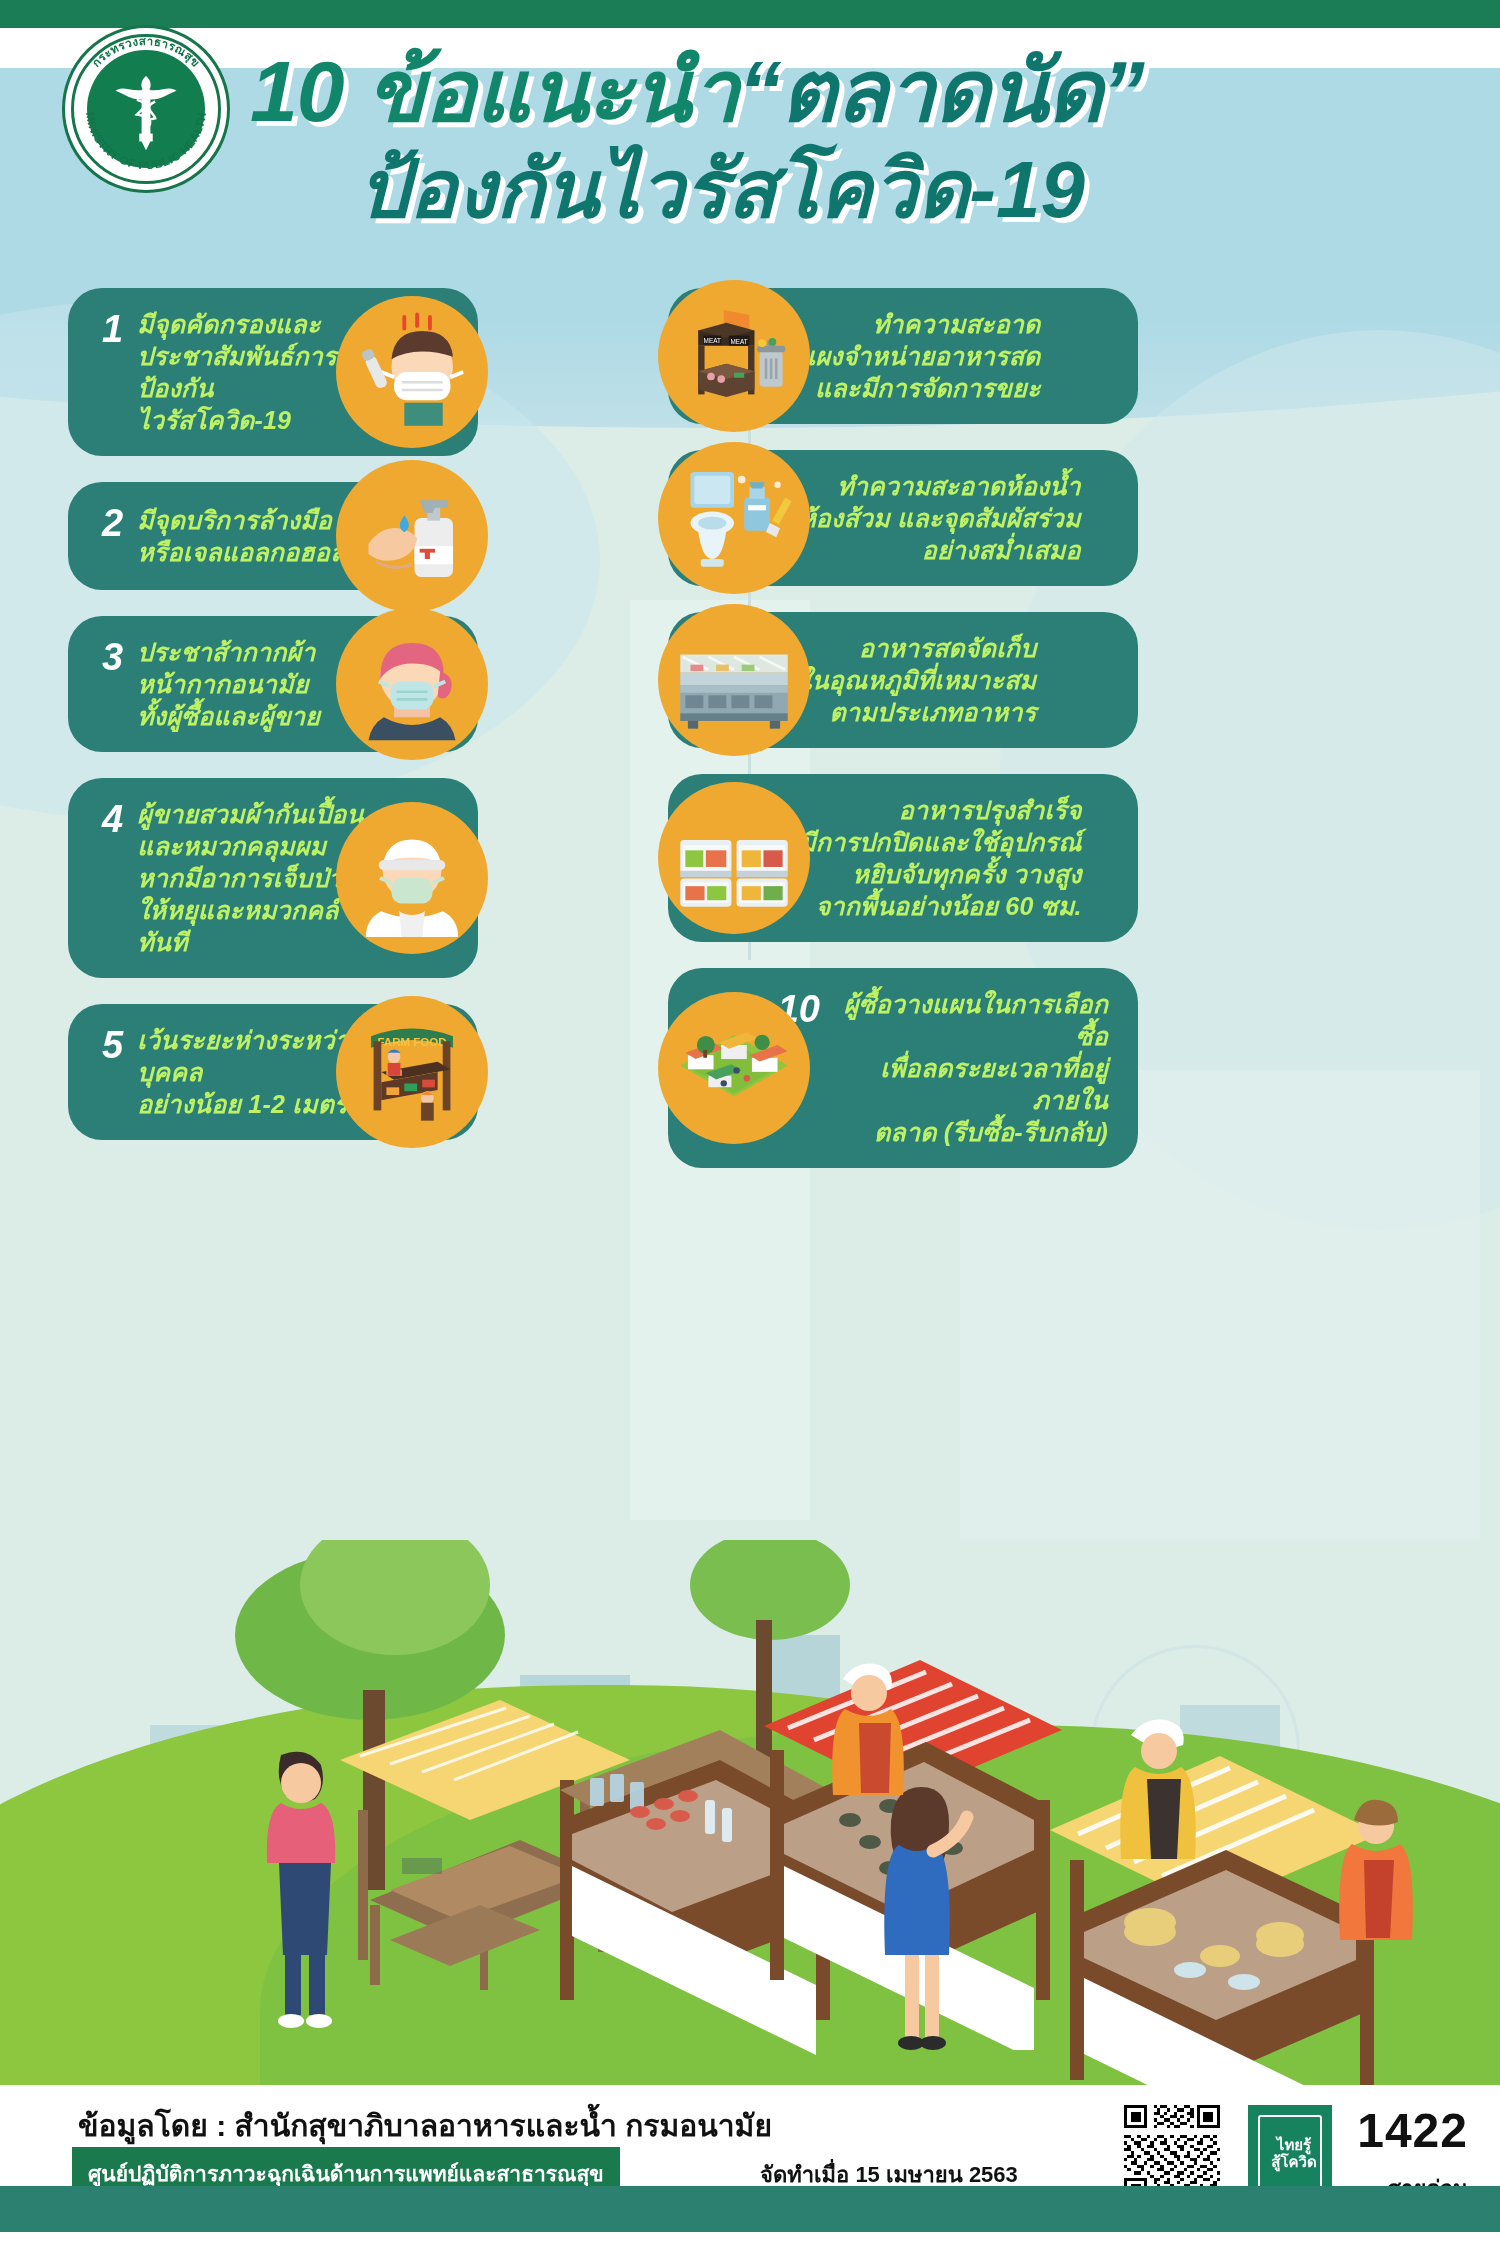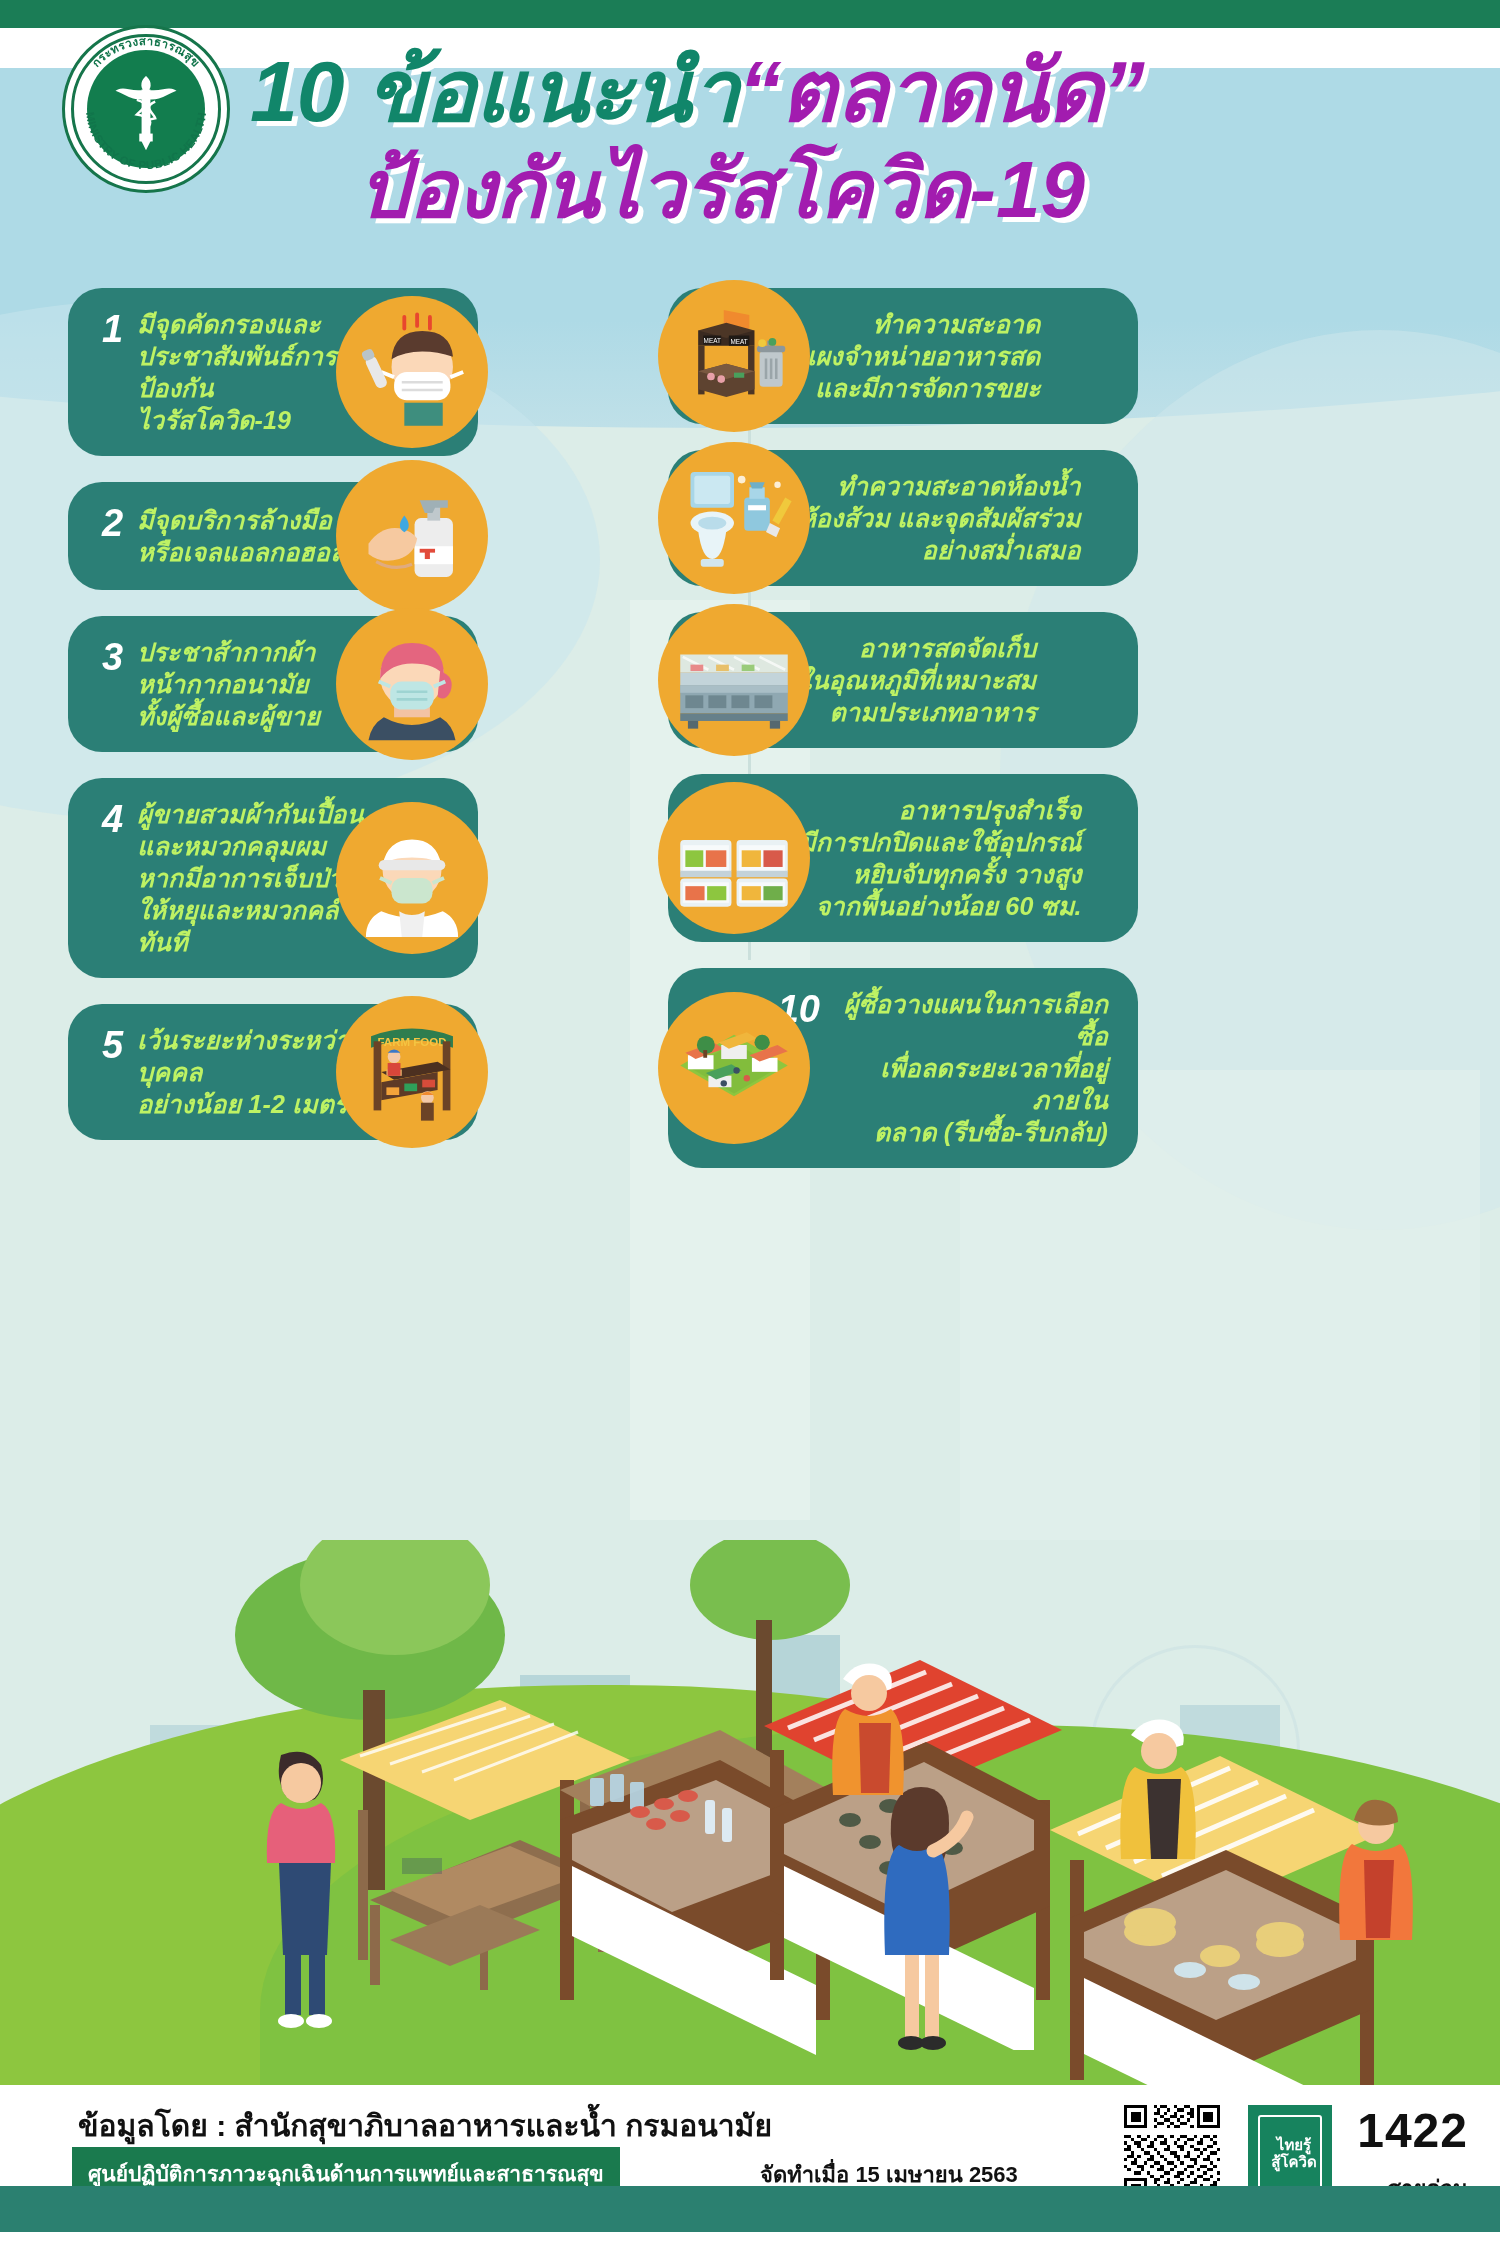--- a/index.html
+++ b/index.html
@@ -72,21 +72,21 @@
     font-size: 86px; font-weight: bold; font-style: italic;
     line-height: 1.0; letter-spacing:-1px;
     white-space: nowrap;
   }
   .title-row2 {
     font-size: 80px; font-weight: bold; font-style: italic;
     line-height: 1.05; margin-top: 14px; margin-left: 108px;
     white-space: nowrap;
   }
   .t-green { color:#11866A; text-shadow: 5px 5px 0 #ffffff; }
-  .t-orange { color:#a21caf; text-shadow: 5px 5px 0 #ffffff; }
+  .t-orange { color:#0f766e; text-shadow: 5px 5px 0 #ffffff; }
 
   
   .col { position:absolute; }
   .col-left { top:288px; left:68px; width:470px; }
   .col-right { top:288px; left:560px; width:880px; }
 
   .card {
     position:relative;
     background:#2B7F76;
     border-radius:34px;

